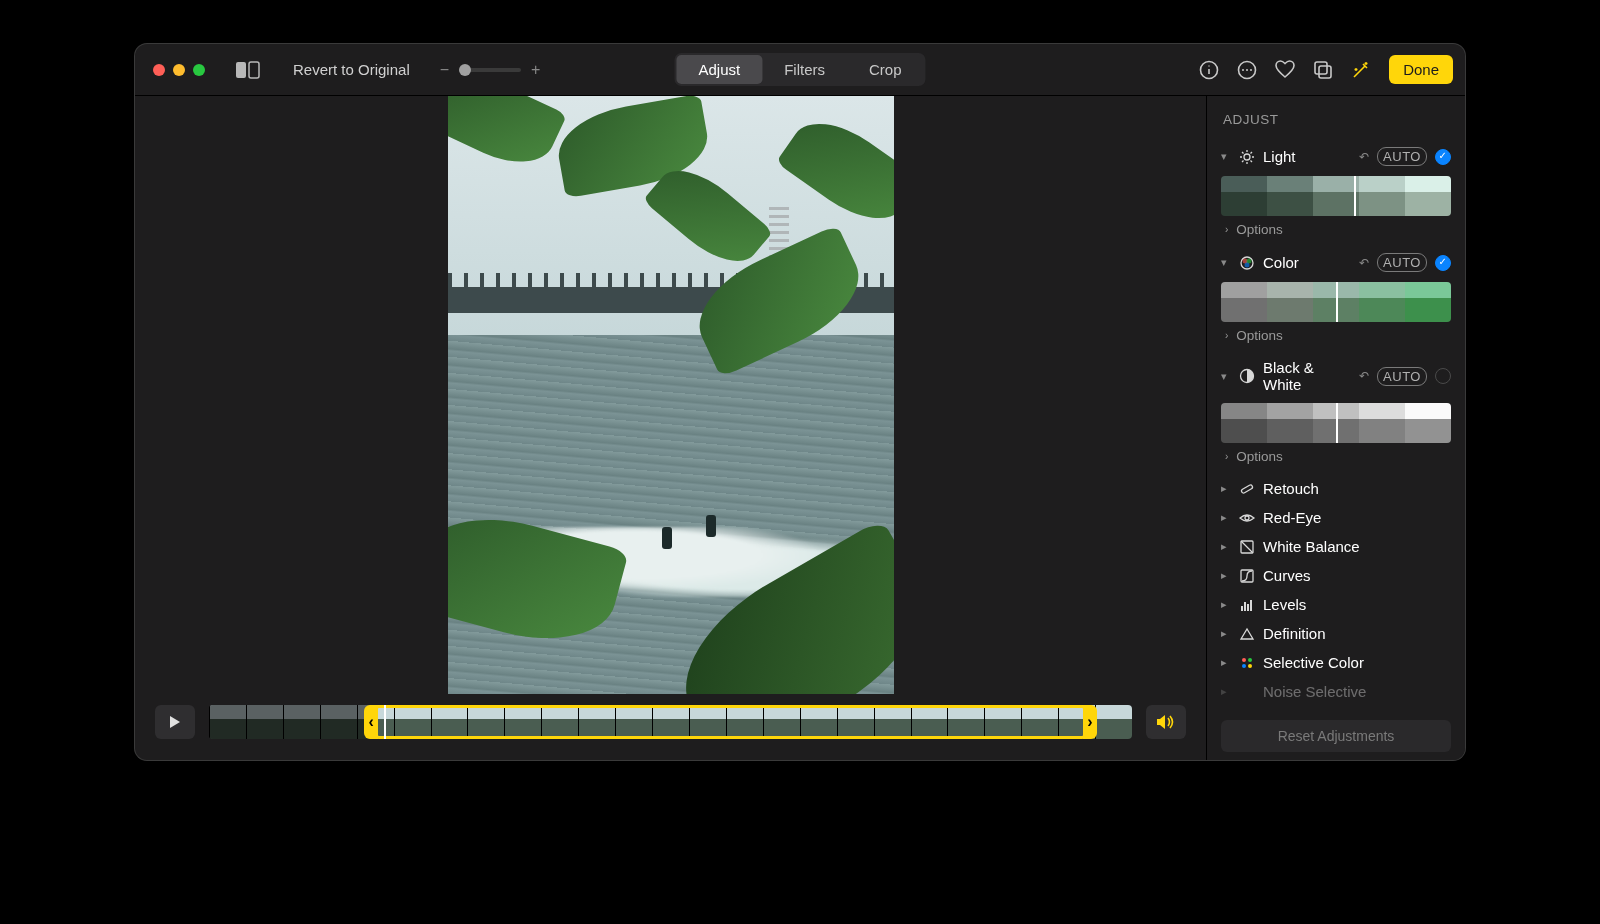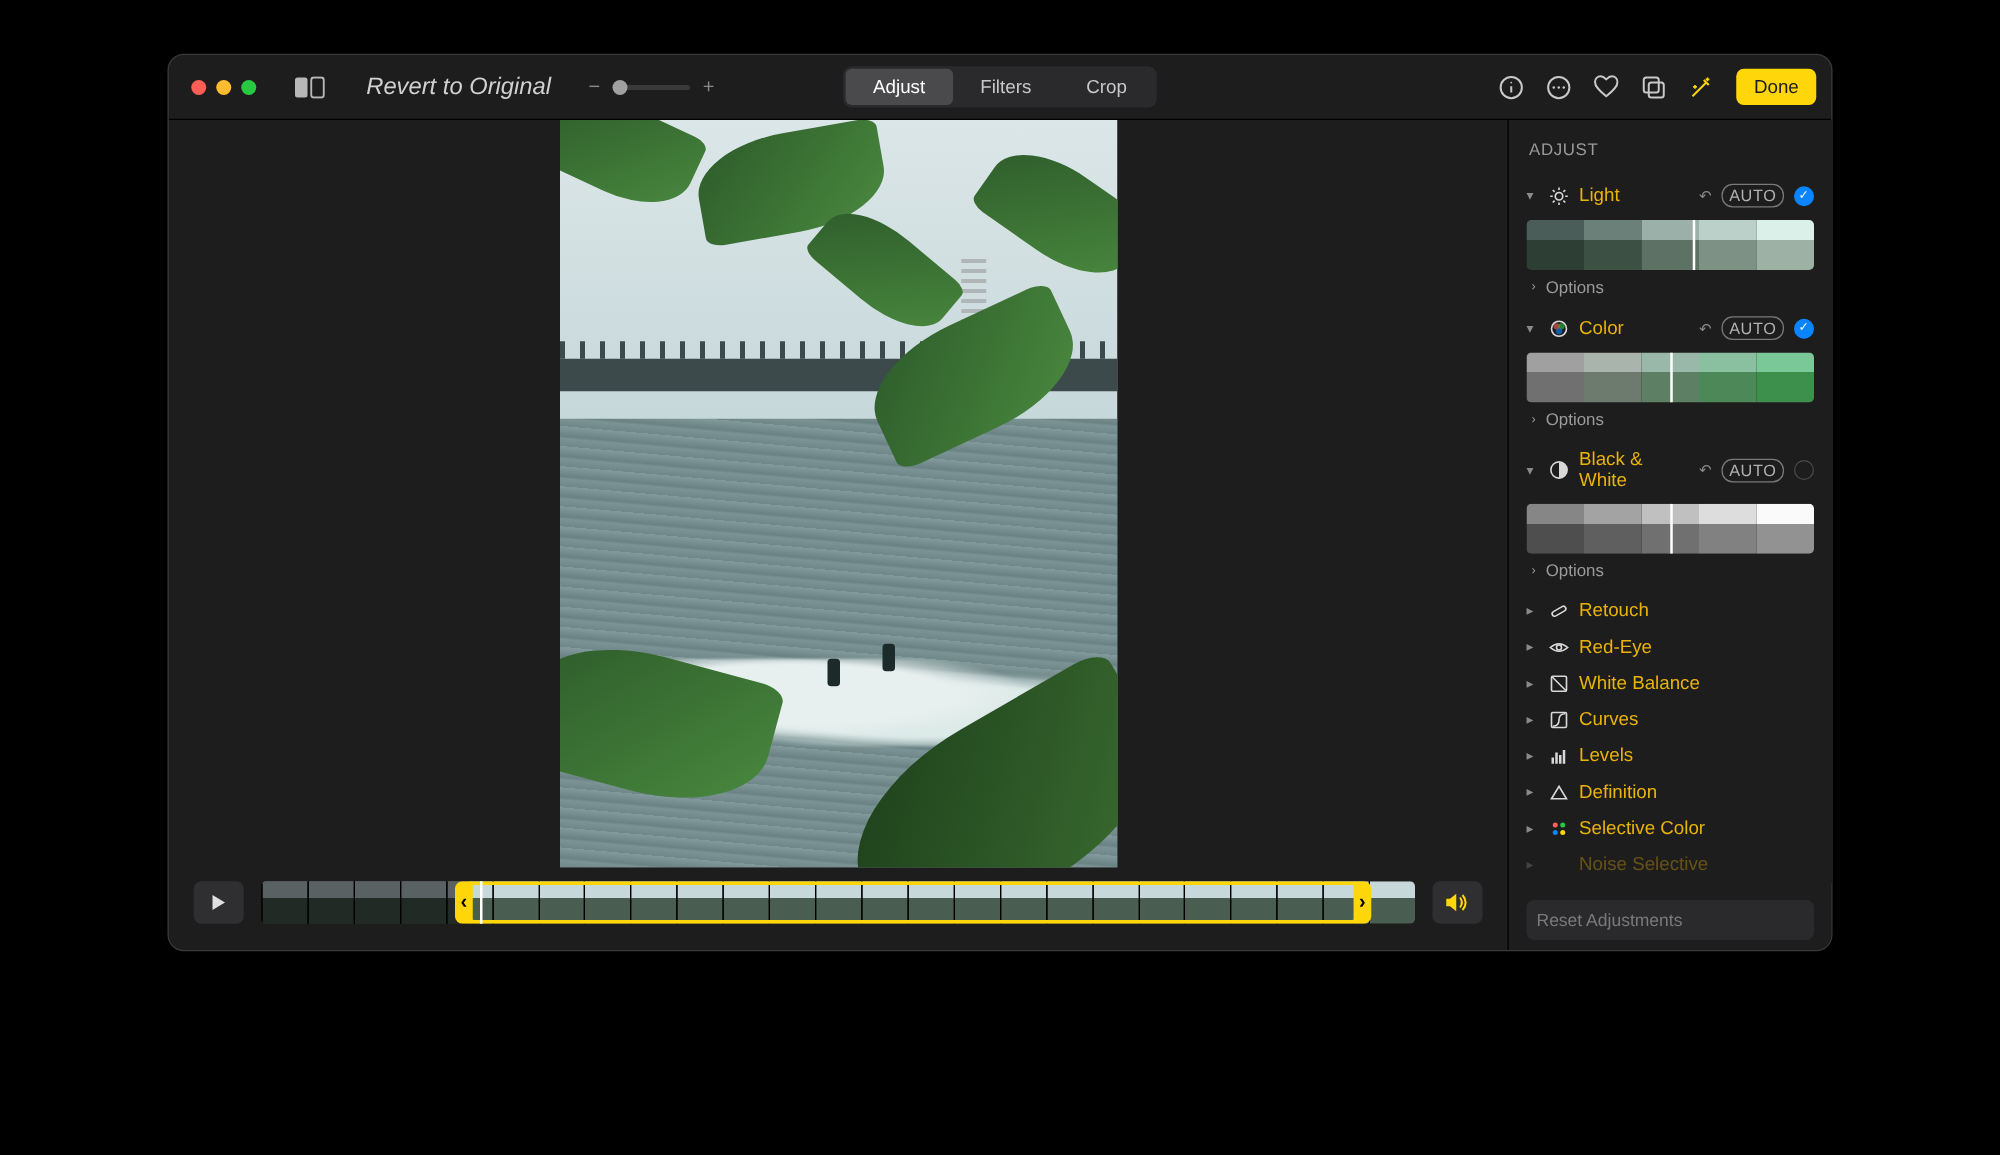--- a/index.html
+++ b/index.html
@@ -3,21 +3,21 @@
 <meta charset="utf-8">
 <style>
 * { box-sizing: border-box; margin: 0; padding: 0; }
 body { background: #000; font-family: -apple-system, 'Helvetica Neue', Arial, sans-serif; width: 1600px; height: 924px; overflow: hidden; display:flex; align-items:flex-start; justify-content:center; padding-top:44px;}
 .window { width: 1330px; height: 716px; background: #1e1d1e; border-radius: 12px; display:flex; flex-direction:column; overflow:hidden; box-shadow:0 0 0 1px #3a3a3a;}
 .titlebar { height: 52px; display:flex; align-items:center; padding: 0 12px; gap:12px; border-bottom:1px solid #000;}
 .traffic { display:flex; gap:8px; margin-left:6px;}
 .dot { width:12px; height:12px; border-radius:50%; }
 .dot.red{background:#ff5f57;} .dot.yellow{background:#febc2e;} .dot.green{background:#28c840;}
 .compare-btn{ margin-left:16px; width:30px; height:22px; display:flex; align-items:center; justify-content:center; color:#b8b8b8;}
-.revert-btn{ margin-left:6px; color:#d0d0d0; font-size:19px; padding:6px 12px; cursor:pointer;font-style:italic;}
+.revert-btn{ margin-left:6px; color:#d0d0d0; font-size:15px; padding:6px 12px; cursor:pointer;}
 .zoom-group{display:flex; align-items:center; gap:10px; margin-left:6px; color:#888;}
 .zoom-track{ width:62px; height:4px; background:#3a3a3a; border-radius:2px; position:relative;}
 .zoom-thumb{ width:12px; height:12px; background:#a0a0a0; border-radius:50%; position:absolute; top:-4px; left:0;}
 .seg { display:flex; background:#2a292b; border-radius:7px; padding:2px; margin-left:auto; margin-right:auto; position:absolute; left:50%; transform:translateX(-50%);}
 .seg-item{ padding:6px 22px; color:#c8c8c8; font-size:15px; border-radius:5px; cursor:pointer;}
 .seg-item.active{ background:#4a494c; color:#fff;}
 .right-icons{ margin-left:auto; display:flex; align-items:center; gap:18px; color:#c8c8c8;justify-content:space-between;}
 .ico{ width:20px; height:20px; cursor:pointer; display:flex; align-items:center; justify-content:center;}
 .done-btn{ background:#ffd60a; color:#1c1c1c; font-weight:500; font-size:15px; padding:6px 14px; border-radius:6px; cursor:pointer;}
 .content{ flex:1; display:flex; min-height:0;}
@@ -55,21 +55,21 @@
 .playhead{position:absolute; left:19%; top:-8px; width:2px; height:50px; background:#fff; z-index:4;}
 .playhead::before{content:""; width:8px; height:8px; background:#fff; border-radius:50%; position:absolute; left:-3px; top:0;}
 .mute-wrap{width:40px; height:34px; background:#2f2e30; border-radius:6px; display:flex; align-items:center; justify-content:center; color:#ffd60a;}
 
 .sidebar{ width:258px; background:#1e1d1e; padding:14px 14px; overflow-y:auto; color:#d8d8d8; font-size:14.5px;}
 .sidebar::-webkit-scrollbar{width:6px;} .sidebar::-webkit-scrollbar-thumb{background:#3a3a3a;border-radius:3px;}
 .panel-title{ color:#9a9a9a; font-size:13.5px; letter-spacing:0.5px; margin:2px 0 14px 2px;}
 .adj-row{display:flex; align-items:center; gap:8px; padding:6px 0; cursor:pointer;}
 .chev{width:10px; color:#8a8a8a; font-size:11px;}
 .adj-ico{width:16px; height:16px; display:flex; align-items:center; justify-content:center;}
-.adj-label{flex:1; font-size:15px; color:#eab308;}
+.adj-label{flex:1; font-size:15px; color:#ffffff;}
 .undo-ico{color:#8a8a8a; font-size:12px; cursor:pointer;}
 .auto-badge{font-size:13px; border:1px solid #7a7a7a; color:#b0b0b0; padding:1px 5px; border-radius:9px; letter-spacing:0.5px; cursor:pointer;}
 .check-circle{width:16px; height:16px; border-radius:50%; border:1.5px solid #4a4a4a; cursor:pointer;}
 .check-circle.active{background:#0a84ff; border-color:#0a84ff; position:relative;}
 .check-circle.active::after{content:"✓"; color:#fff; font-size:10px; position:absolute; left:2.5px; top:0px;}
 .thumb-strip{height:40px; border-radius:4px; overflow:hidden; display:flex; margin:4px 0 2px 0; position:relative;}
 .thumb-strip .th{flex:1;}
 .strip-light .th:nth-child(1){background:linear-gradient(#4a5d58 40%,#2d3e34 40%);} 
 .strip-light .th:nth-child(2){background:linear-gradient(#6a8078 40%,#3d5044 40%);}
 .strip-light .th:nth-child(3){background:linear-gradient(#9ab0a8 40%,#5d7264 40%);}
@@ -81,21 +81,21 @@
 .strip-color .th:nth-child(4){background:linear-gradient(#8ac0a0 40%,#4d8858 40%);}
 .strip-color .th:nth-child(5){background:linear-gradient(#7ac898 40%,#3d904c 40%);}
 .strip-bw .th{background:linear-gradient(#c0c0c0 40%,#707070 40%);} 
 .strip-bw .th:nth-child(1){filter:brightness(0.7);}
 .strip-bw .th:nth-child(2){filter:brightness(0.85);}
 .strip-bw .th:nth-child(4){filter:brightness(1.15);}
 .strip-bw .th:nth-child(5){filter:brightness(1.3);}
 .strip-marker{position:absolute; top:0; bottom:0; width:2px; background:#fff;}
 .options-row{display:flex; align-items:center; gap:8px; padding:4px 0 10px 4px; color:#9a9a9a; font-size:13.5px; cursor:pointer;}
 .options-row .chev2{font-size:10px;}
-.reset-btn{ margin-top:14px; width:100%; padding:8px; background:#2a292b; color:#7a7a7a; border-radius:6px; font-size:14px; cursor:default;}
+.reset-btn{ margin-top:14px; width:100%; padding:8px; background:#2a292b; color:#7a7a7a; border-radius:6px; text-align:center; font-size:14px; cursor:default;}
 svg{display:block;}
 .svg-ico{fill:none; stroke:currentColor; stroke-width:1.6;}
 </style>
 </head>
 <body>
 
 <div class="window">
 
   <div class="titlebar" style="position:relative;">
     <div class="traffic">

